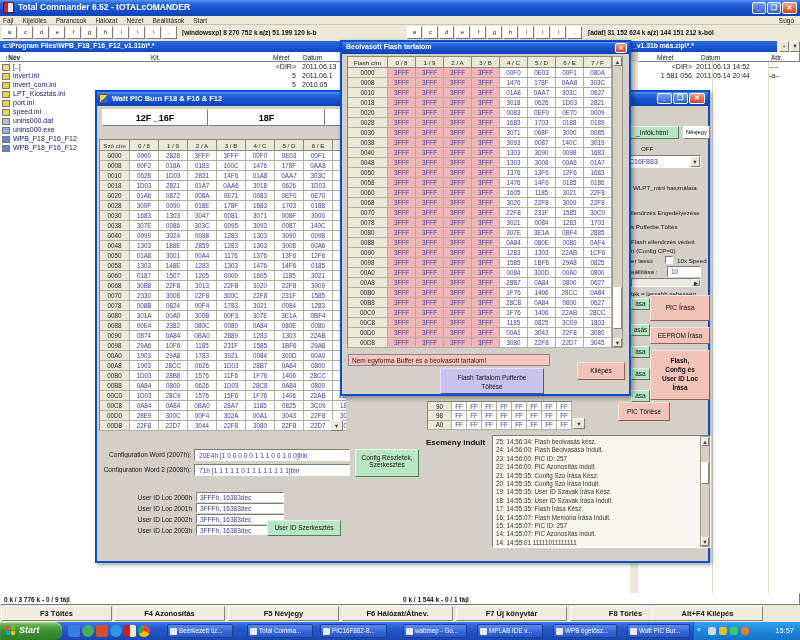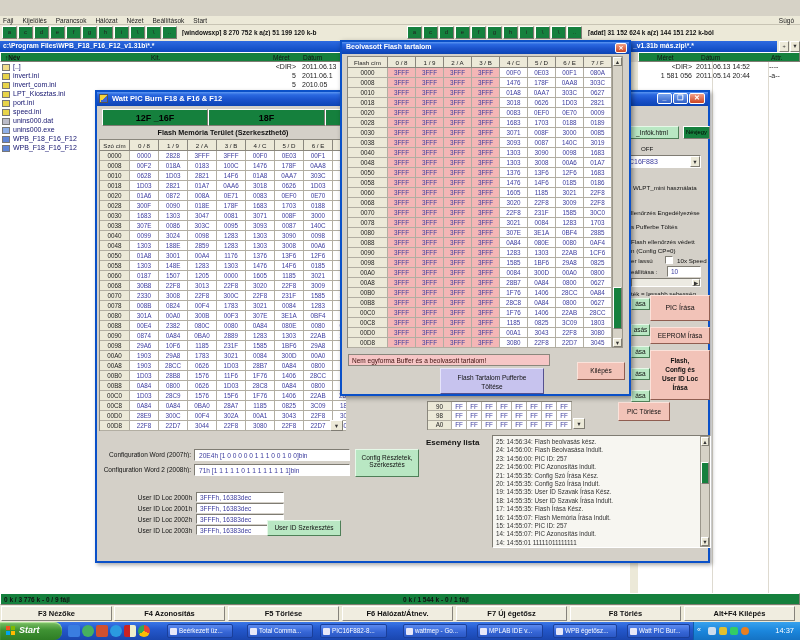--- a/index.html
+++ b/index.html
@@ -1,21 +1,21 @@
 <!DOCTYPE html>
 <html><head>
 <meta charset="utf-8">
 <style>
 *{margin:0;padding:0;box-sizing:border-box;}
 body{background:#555;}
 #screen{position:relative;width:800px;height:640px;overflow:hidden;background:#d6d2c6;
   font-family:"Liberation Sans",sans-serif;cursor:default;}
 .a{position:absolute;}
 .tbar{background:linear-gradient(180deg,#5a96f2 0%,#2a68e0 20%,#1a52cc 55%,#0c44b4 100%);color:#fff;font-weight:bold;}
-.raised{background:#15803d;border:1px solid;border-color:#ffffff #7f7c73 #7f7c73 #ffffff;}
+.raised{background:#ffffff;border:1px solid;border-color:#ffffff #7f7c73 #7f7c73 #ffffff;}
 .sunken{background:#fff;border:1px solid;border-color:#7f7c73 #ffffff #ffffff #7f7c73;}
 .winbtn{background:linear-gradient(180deg,#7aa4ee,#3060c8);border:1px solid #fff;border-radius:2px;color:#fff;
   font-size:7px;line-height:9px;text-align:center;font-weight:bold;}
 .winbtn.close{background:linear-gradient(180deg,#f0a088,#cc4422);}
 .greenbtn{background:#b9e7c3;border:1px solid;border-color:#e6f8e8 #4f7f58 #4f7f58 #e6f8e8;color:#111;
   text-align:center;font-size:6.5px;}
 .pinkbtn{background:#f2c3b8;border:1px solid;border-color:#fbe2da #8f5d50 #8f5d50 #fbe2da;color:#111;
   text-align:center;font-size:6.5px;}
 .lavbtn{background:#c7c3ee;border:1px solid;border-color:#e6e4fa #55518f #55518f #e6e4fa;color:#111;
   text-align:center;font-size:6.5px;}
@@ -47,20 +47,27 @@
 .frag{position:absolute;font-size:6.2px;color:#111;white-space:nowrap;}
 .dline{font-size:6.3px;color:#333;white-space:nowrap;}
 </style>
 </head>
 <body>
 
 <div id="screen">
 
   <div class="a" id="tc" style="left:0;top:0;width:800px;height:622px;z-index:1;">
 
+    <div class="a tbar" style="left:0;top:0;width:800px;height:16px;">
+      <div class="a" style="left:3px;top:2px;width:11px;height:11px;background:linear-gradient(90deg,#c23 50%,#eee 50%);border:1px solid #801;"></div>
+      <div class="a" style="left:18px;top:2px;font-size:8.5px;white-space:nowrap;">Total Commander 6.52 - tOTALcOMANDER</div>
+      <div class="a winbtn" style="left:752px;top:2px;width:14px;height:12px;">_</div>
+      <div class="a winbtn" style="left:767px;top:2px;width:14px;height:12px;">❐</div>
+      <div class="a winbtn close" style="left:782px;top:2px;width:15px;height:12px;">✕</div>
+    </div>
 
     <div class="a" style="left:0;top:16px;width:800px;height:9px;background:#ece9d8;border-bottom:1px solid #c8c4b4;">
       <div id="menu-items" class="a" style="left:3px;top:1px;display:flex;gap:9px;font-size:6.5px;color:#222;">
           <div>Fájl</div>
           <div>Kijelölés</div>
           <div>Parancsok</div>
           <div>Hálózat</div>
           <div>Nézet</div>
           <div>Beállítások</div>
           <div>Start</div>
@@ -189,48 +196,47 @@
       <div class="a" style="left:74px;top:0;width:1px;height:531px;background:#dedad0;"></div>
       <div class="a" style="left:130px;top:0;width:1px;height:531px;background:#dedad0;"></div>
     </div>
 
     <div class="a raised" style="left:0;top:593px;width:800px;height:12px;">
       <span class="a txt" style="left:3px;top:2px;font-weight:bold;">0 k / 3 776 k - 0 / 9 fájl</span>
       <span class="a txt" style="left:402px;top:2px;font-weight:bold;">0 k / 1 544 k - 0 / 1 fájl</span>
     </div>
 
     <div class="a" id="fkeybar" style="left:0;top:605px;width:800px;height:17px;background:#ece9d8;">
-        <div class="fkey" style="left: 1px; width: 111px;">F3 Nézőke</div>
+        <div class="fkey" style="left: 1px; width: 111px;">F3 Töltés</div>
         <div class="fkey" style="left: 114px; width: 111px;">F4 Azonosítás</div>
-        <div class="fkey" style="left: 228px; width: 111px;">F5 Törlése</div>
+        <div class="fkey" style="left: 228px; width: 111px;">F5 Névjegy</div>
         <div class="fkey" style="left: 342px; width: 111px;">F6 Hálózat/Átnev.</div>
-        <div class="fkey" style="left: 456px; width: 111px;">F7 Új égetősz</div>
+        <div class="fkey" style="left: 456px; width: 111px;">F7 Új könyvtár</div>
         <div class="fkey" style="left: 570px; width: 111px;">F8 Törlés</div>
-        <div class="fkey" style="left: 684px; width: 111px;">Alt+F4 Kilépés</div>
+        <div class="fkey" style="left: 652px; width: 111px;">Alt+F4 Kilépés</div>
       </div>
   </div>
 
   <div class="a" id="picwin" style="left:95px;top:90px;width:615px;height:473px;z-index:10;background:#d4d0c8;border:2px solid #0a50c8;box-shadow:2px 2px 4px rgba(0,0,0,.35);">
     <div class="a tbar" style="left:0;top:0;width:611px;height:14px;">
       <div class="a" style="left:2px;top:2px;width:9px;height:9px;background:linear-gradient(135deg,#f6d33a 50%,#3a66d8 50%);border:1px solid #555;"></div>
       <div class="a" style="left:15px;top:2px;font-size:7.5px;white-space:nowrap;">Watt PIC Burn F18 &amp; F16 &amp; F12</div>
       <div class="a winbtn" style="left:560px;top:1px;width:15px;height:11px;line-height:8px;">_</div>
       <div class="a winbtn" style="left:576px;top:1px;width:15px;height:11px;line-height:8px;">❐</div>
       <div class="a winbtn close" style="left:592px;top:1px;width:16px;height:11px;line-height:8px;">✕</div>
     </div>
 
     <div class="a raised" style="left:5px;top:17px;width:106px;height:17px;text-align:center;font-weight:bold;font-size:9px;line-height:16px;">
       <span>12F _16F</span>
     </div>
     <div class="a raised" style="left:111px;top:17px;width:117px;height:17px;text-align:center;font-weight:bold;font-size:9px;line-height:16px;">
       <span>18F</span>
     </div>
     <div class="a raised" style="left:228px;top:17px;width:120px;height:17px;"></div>
 
-    <div class="a" style="left:5px;top:36px;width:242px;text-align:center;font-size:7.2px;font-weight:bold;color:#111;">Flash Memória Terület (Szerkeszthető)</div>
 
     <div class="a" id="flash-table" style="left:2px;top:47px;width:247px;height:292px;overflow:hidden;border-left:1px solid #8a877d;border-top:1px solid #8a877d;">
         <div class="hexrow">
           <div class="hc head" style="width: 30px; height: 11px;">Szó cím</div>
           <div class="hc head" style="width: 29px; height: 11px;">0 / 8</div>
           <div class="hc head" style="width: 29px; height: 11px;">1 / 9</div>
           <div class="hc head" style="width: 29px; height: 11px;">2 / A</div>
           <div class="hc head" style="width: 29px; height: 11px;">3 / B</div>
           <div class="hc head" style="width: 29px; height: 11px;">4 / C</div>
           <div class="hc head" style="width: 29px; height: 11px;">5 / D</div>
@@ -612,21 +618,21 @@
         </div>
         <div class="txt a" style="left: 38px; top: 35px; width: 57px; text-align: right;">User ID Loc 2003h</div>
         <div class="sunken a" style="left: 99px; top: 33px; width: 88px; height: 10px;">
           <div class="navy" style="position: absolute; left: 3px; top: 1px; font-size: 6.5px;">3FFFh, 16383dec</div>
         </div>
       </div>
     <div class="a greenbtn" style="left:170px;top:428px;width:74px;height:16px;line-height:14px;">
       <span>User ID Szerkesztés</span>
     </div>
 
-    <div class="a" style="left:329px;top:346px;font-size:8px;font-weight:bold;color:#111;">Esemény lista</div>
+    <div class="a" style="left:329px;top:346px;font-size:8px;font-weight:bold;color:#111;">Esemény indult</div>
     <div class="a sunken" style="left:395px;top:343px;width:219px;height:113px;background:#f7f6f1;overflow:hidden;">
       <div id="event-lines" style="position:absolute;left:3px;top:2px;width:202px;">
           <div class="dline" style="height: 8.4px;">25: 14:56:34:  Flash beolvasás kész.</div>
           <div class="dline" style="height: 8.4px;">24: 14:56:00:  Flash Beolvasása Indult.</div>
           <div class="dline" style="height: 8.4px;">23: 14:56:00: PIC ID: 257</div>
           <div class="dline" style="height: 8.4px;">22: 14:56:00:  PIC Azonosítás indult.</div>
           <div class="dline" style="height: 8.4px;">21: 14:55:35:  Config Szó Írása Kész.</div>
           <div class="dline" style="height: 8.4px;">20: 14:55:35:  Config Szó Írása Indult.</div>
           <div class="dline" style="height: 8.4px;">19: 14:55:35:  User ID Szavak Írása Kész.</div>
           <div class="dline" style="height: 8.4px;">18: 14:55:35:  User ID Szavak Írása Indult.</div>
@@ -1062,17 +1068,17 @@
         <div class="task" style="left: 477px; width: 66px;"><div class="tico"></div><span>MPLAB IDE v...</span></div>
         <div class="task" style="left: 553px; width: 64px;"><div class="tico"></div><span>WPB égetősz...</span></div>
         <div class="task" style="left: 627px; width: 63px;"><div class="tico"></div><span>Watt PIC Bur...</span></div>
       </div>
     <div class="a" style="left:693px;top:0;width:107px;height:18px;background:linear-gradient(180deg,#38a2ee 0%,#1b86dc 50%,#1573c4 100%);border-left:1px solid #0f5ca8;">
       <span style="position:absolute;left:3px;top:4px;color:#fff;font-size:7px;">«</span>
       <div style="position:absolute;left:14px;top:5px;width:8px;height:8px;background:#cde;border-radius:2px;"></div>
       <div style="position:absolute;left:25px;top:5px;width:8px;height:8px;background:#e0c030;border-radius:2px;"></div>
       <div style="position:absolute;left:36px;top:5px;width:8px;height:8px;background:#3c6;border-radius:2px;"></div>
       <div style="position:absolute;left:47px;top:5px;width:8px;height:8px;background:#e87f22;border-radius:4px;"></div>
-      <span style="position:absolute;right:6px;top:4px;color:#fff;font-size:7.5px;">14:37</span>
+      <span style="position:absolute;right:6px;top:4px;color:#fff;font-size:7.5px;">15:57</span>
     </div>
   </div>
 
 </div>
 
 </body></html>

